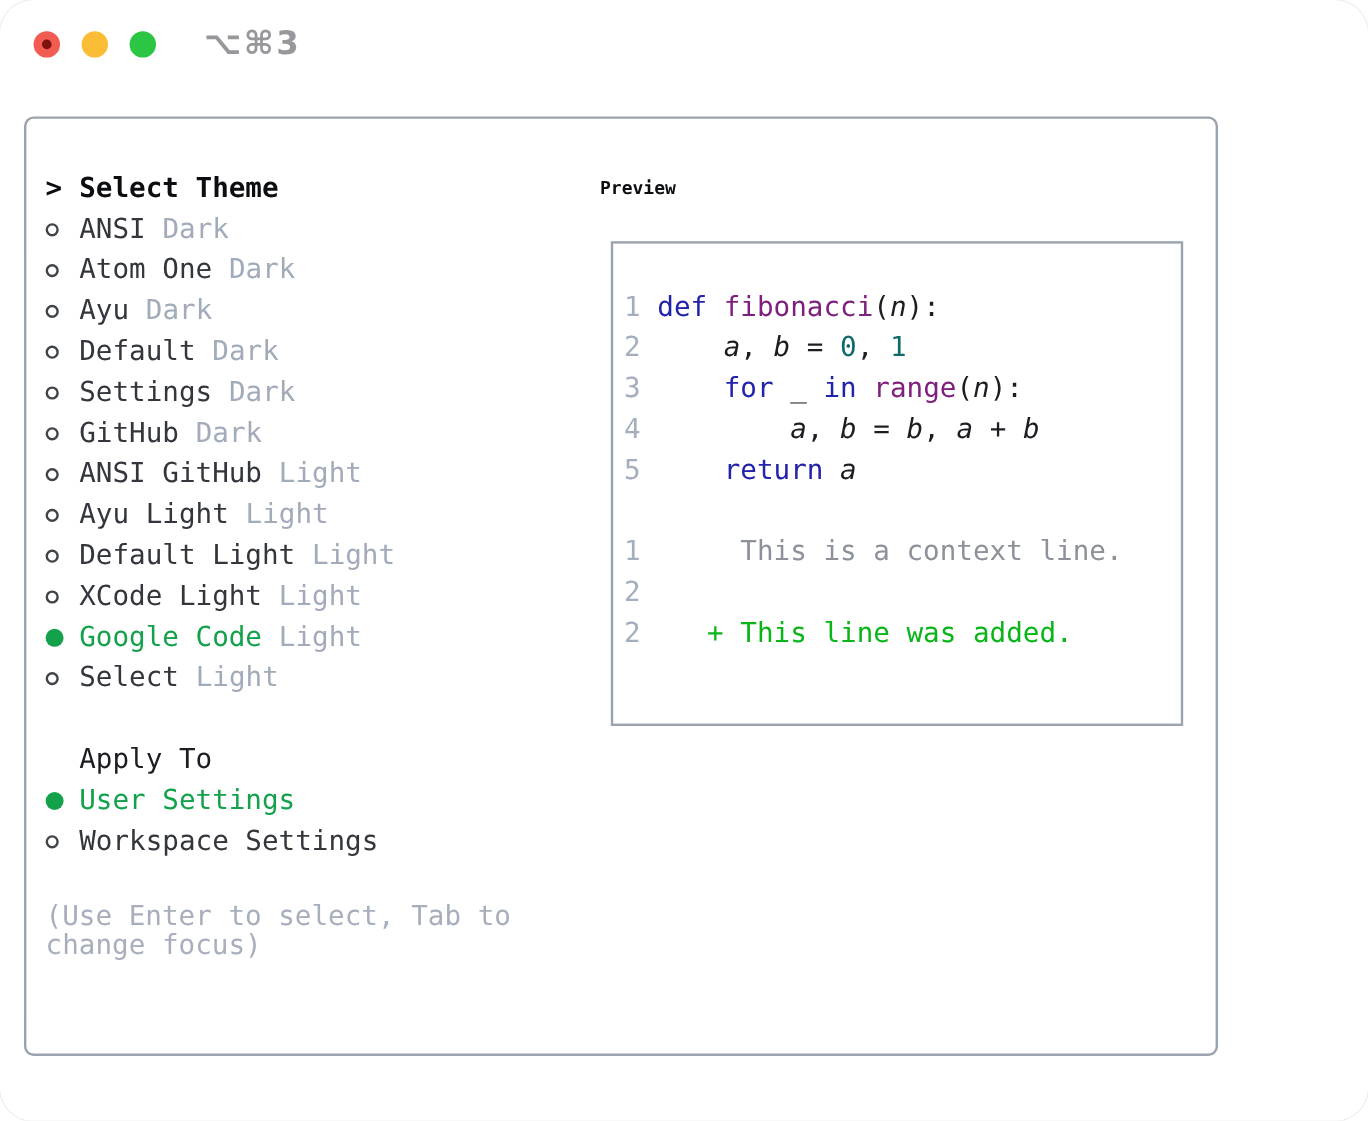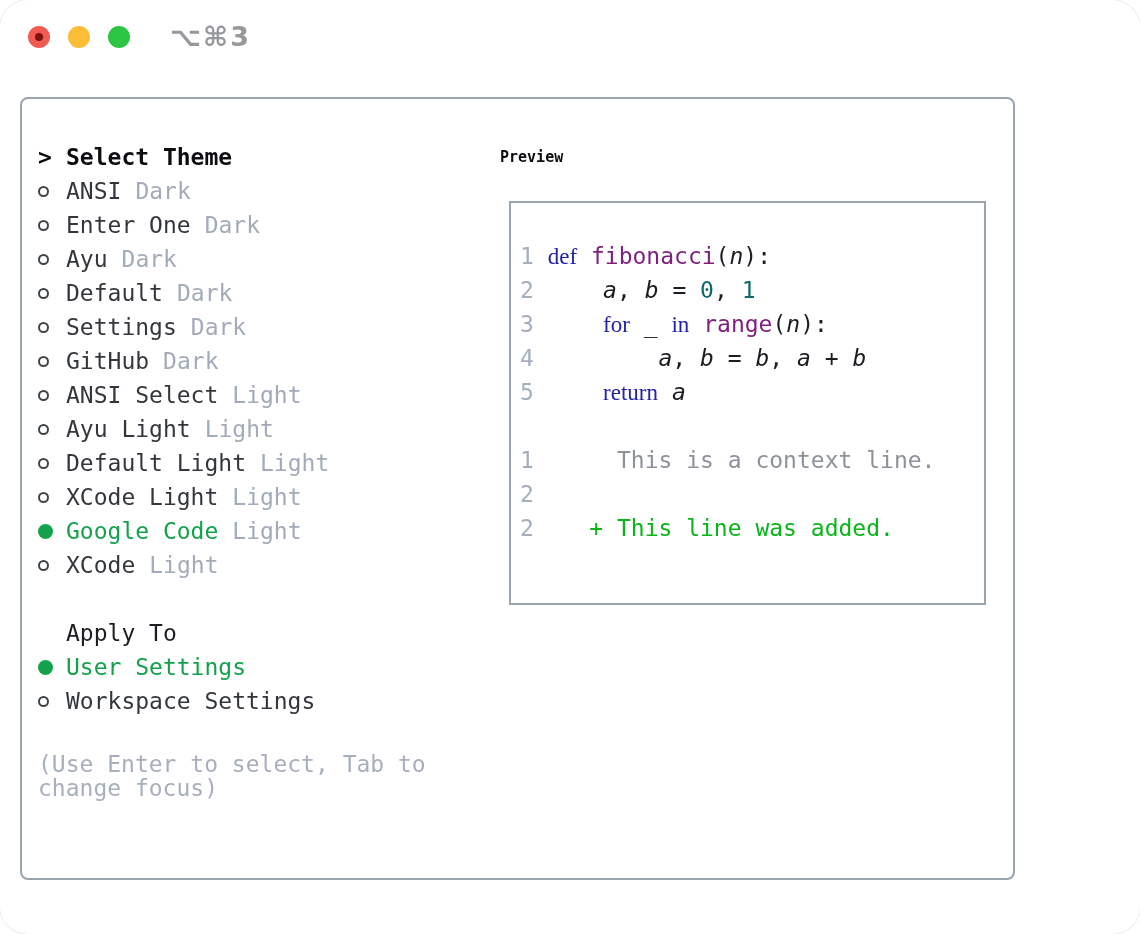--- a/index.html
+++ b/index.html
@@ -63,21 +63,21 @@
   .hint{width:400px;line-height:24px;color:var(--hint);white-space:normal;}
   
   .preview-label{position:absolute;left:478px;top:41px;height:34px;display:flex;align-items:center;font-size:15px;font-weight:700;color:var(--heading);}
   .preview-box{
     position:absolute;left:487px;top:102px;width:477px;height:404px;
     border:2px solid var(--border);background:var(--bg);
     padding:36px 6px 0 9px;overflow:hidden;
   }
   .code-line{height:34px;font-size:23px;white-space:pre;display:flex;align-items:center;}
   .lineno{color:var(--lineno);}
-  .tok-keyword{color:var(--keyword);font-family:Liberation Serif, serif;}
+  .tok-keyword{color:var(--keyword);}
   .tok-function{color:var(--function);}
   .tok-number{color:var(--number);}
   .tok-plain{color:var(--plain);}
   .tok-context{color:var(--context);}
   .tok-deleted{color:var(--deleted);}
   .tok-added{color:var(--added);}
   .it{font-style:italic;}
 </style>
 </head>
 <body>
@@ -99,21 +99,21 @@
       </div>
       <div id="themes-container">
   <div class="row theme-row">
     <span class="slot"><span class="radio"></span></span>
     <span class="tname">ANSI</span>
     <span class="tvariant">Dark</span>
   </div>
 
   <div class="row theme-row">
     <span class="slot"><span class="radio"></span></span>
-    <span class="tname">Enter One</span>
+    <span class="tname">Atom One</span>
     <span class="tvariant">Dark</span>
   </div>
 
   <div class="row theme-row">
     <span class="slot"><span class="radio"></span></span>
     <span class="tname">Ayu</span>
     <span class="tvariant">Dark</span>
   </div>
 
   <div class="row theme-row">
@@ -129,21 +129,21 @@
   </div>
 
   <div class="row theme-row">
     <span class="slot"><span class="radio"></span></span>
     <span class="tname">GitHub</span>
     <span class="tvariant">Dark</span>
   </div>
 
   <div class="row theme-row">
     <span class="slot"><span class="radio"></span></span>
-    <span class="tname">ANSI Select</span>
+    <span class="tname">ANSI GitHub</span>
     <span class="tvariant">Light</span>
   </div>
 
   <div class="row theme-row">
     <span class="slot"><span class="radio"></span></span>
     <span class="tname">Ayu Light</span>
     <span class="tvariant">Light</span>
   </div>
 
   <div class="row theme-row">
@@ -159,21 +159,21 @@
   </div>
 
   <div class="row theme-row selected">
     <span class="slot"><span class="radio filled"></span></span>
     <span class="tname">Google Code</span>
     <span class="tvariant">Light</span>
   </div>
 
   <div class="row theme-row">
     <span class="slot"><span class="radio"></span></span>
-    <span class="tname">XCode</span>
+    <span class="tname">Select</span>
     <span class="tvariant">Light</span>
   </div>
 </div>
       <div class="spacer"></div>
       <div class="row">
         <span class="slot"></span>
         <span class="htitle" style="font-weight:400;color:var(--plain);">Apply To</span>
       </div>
       <div id="apply-container">
   <div class="row theme-row selected">

